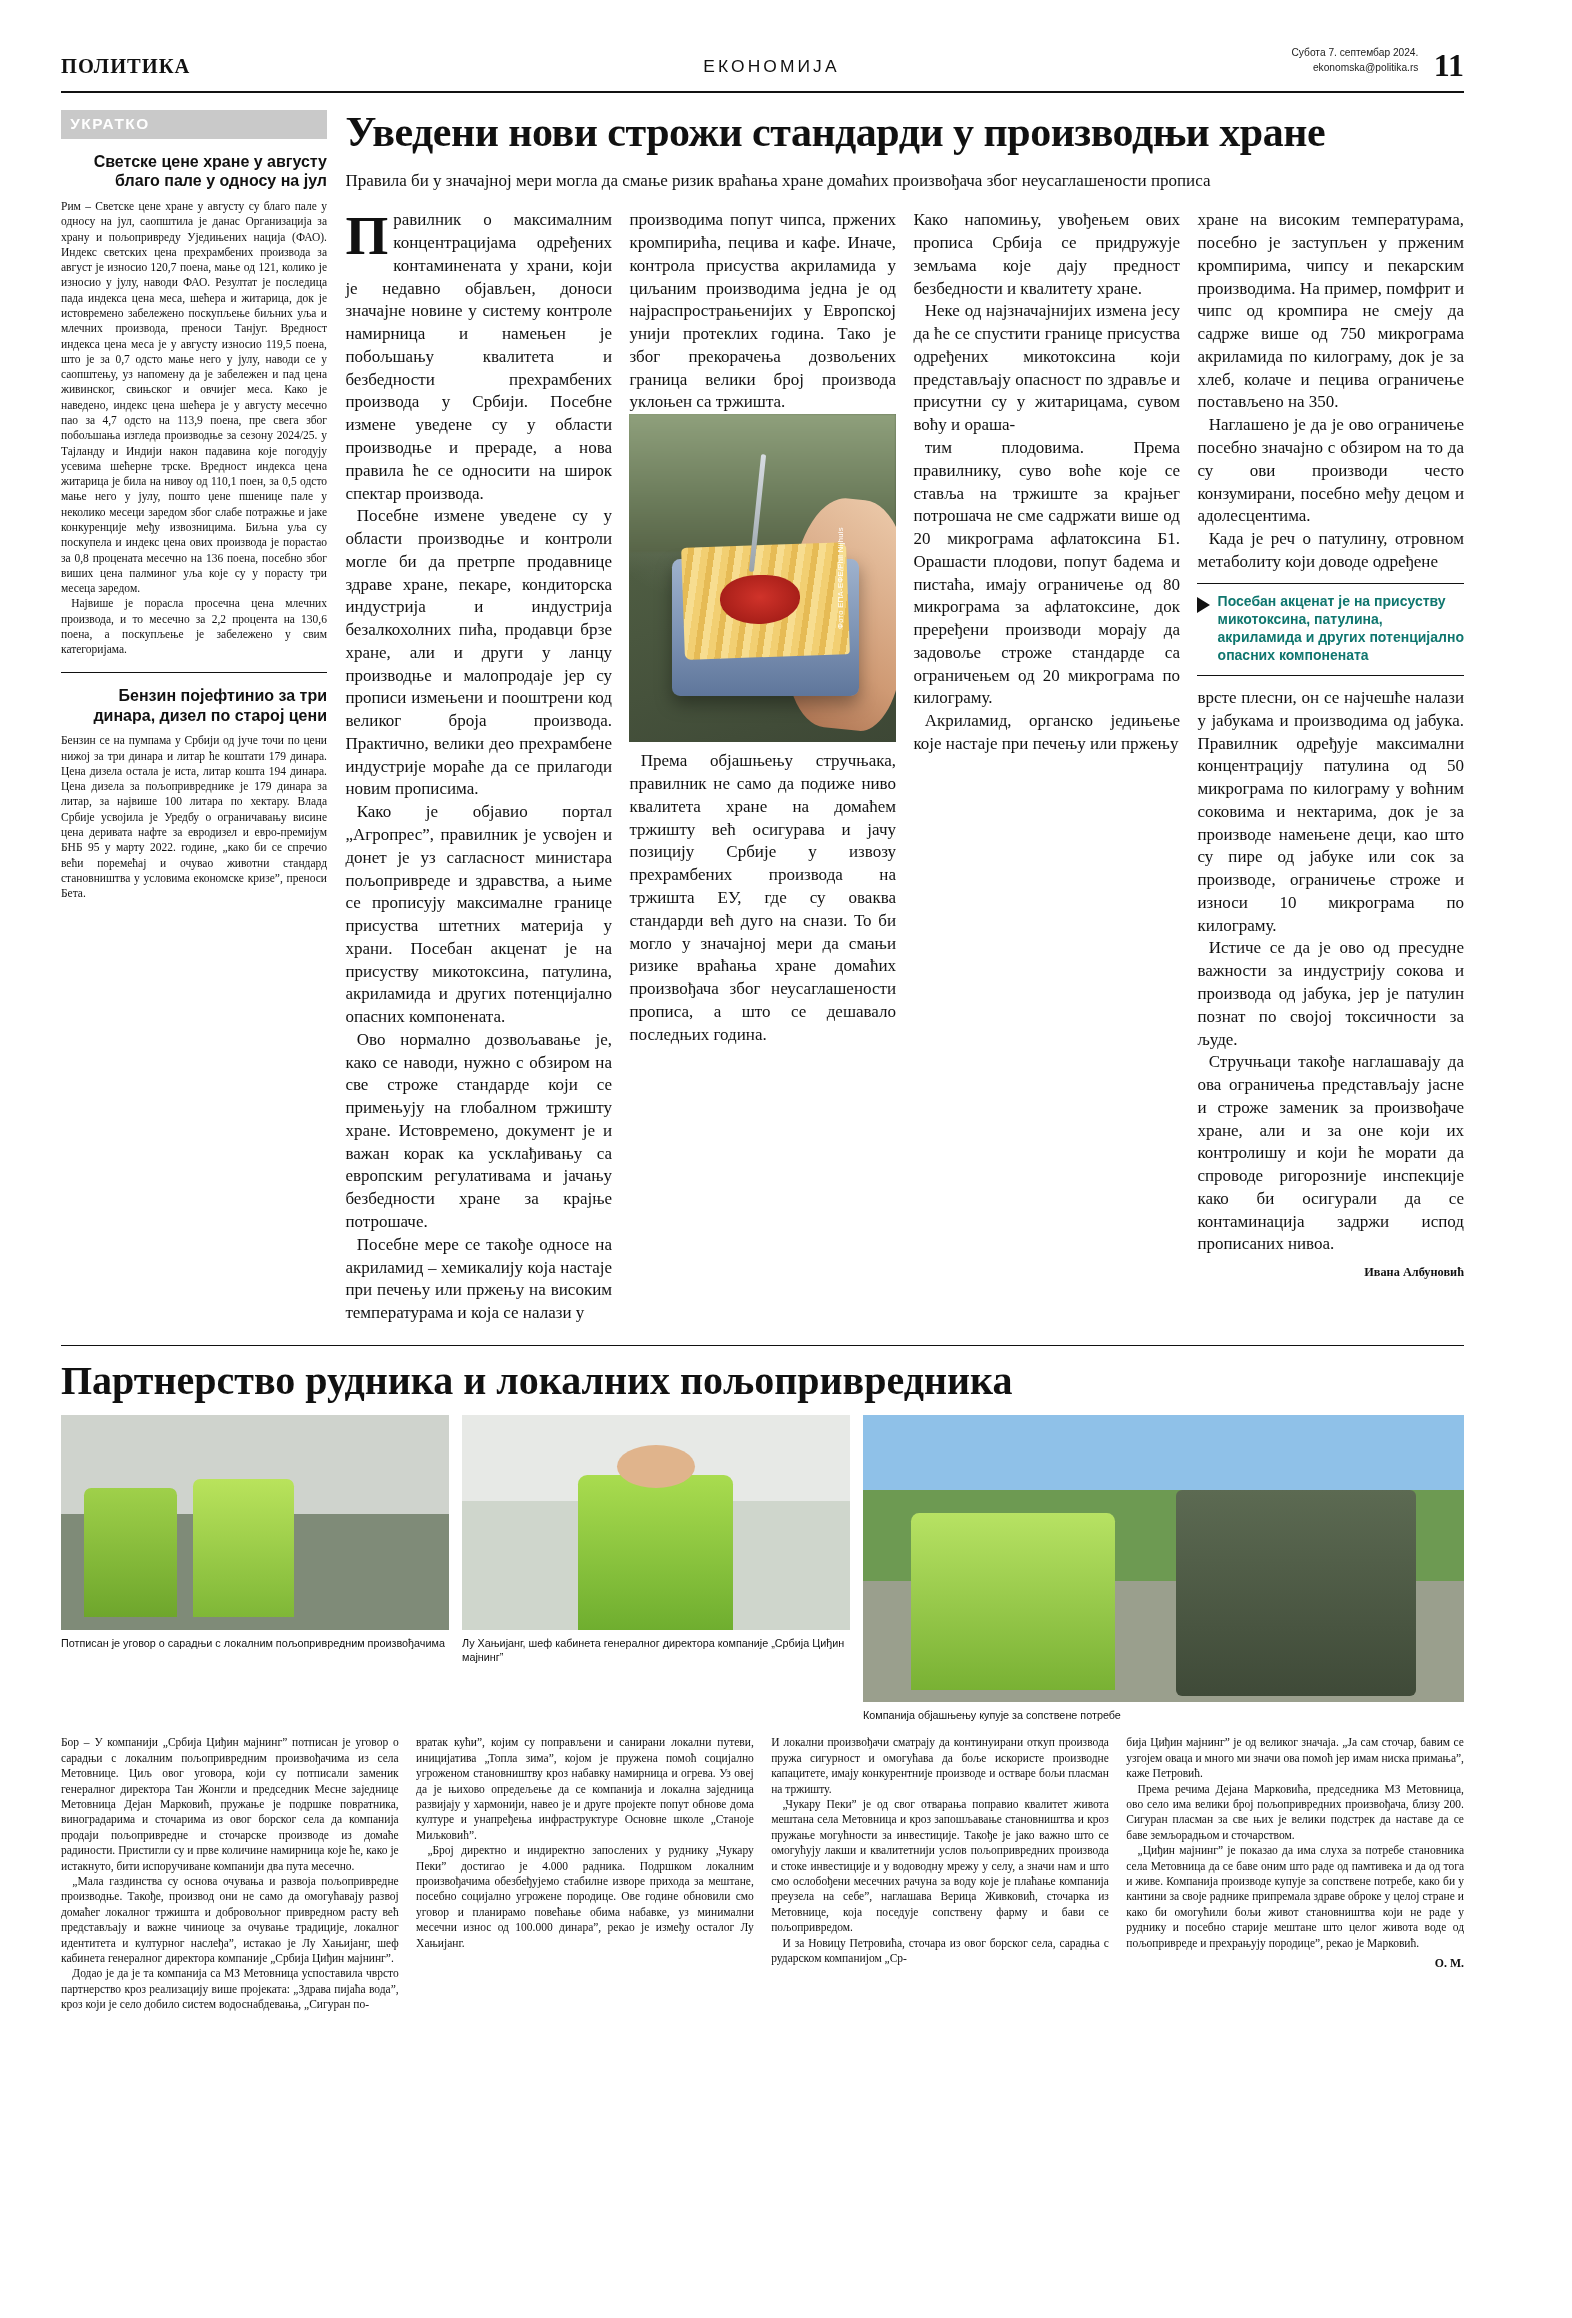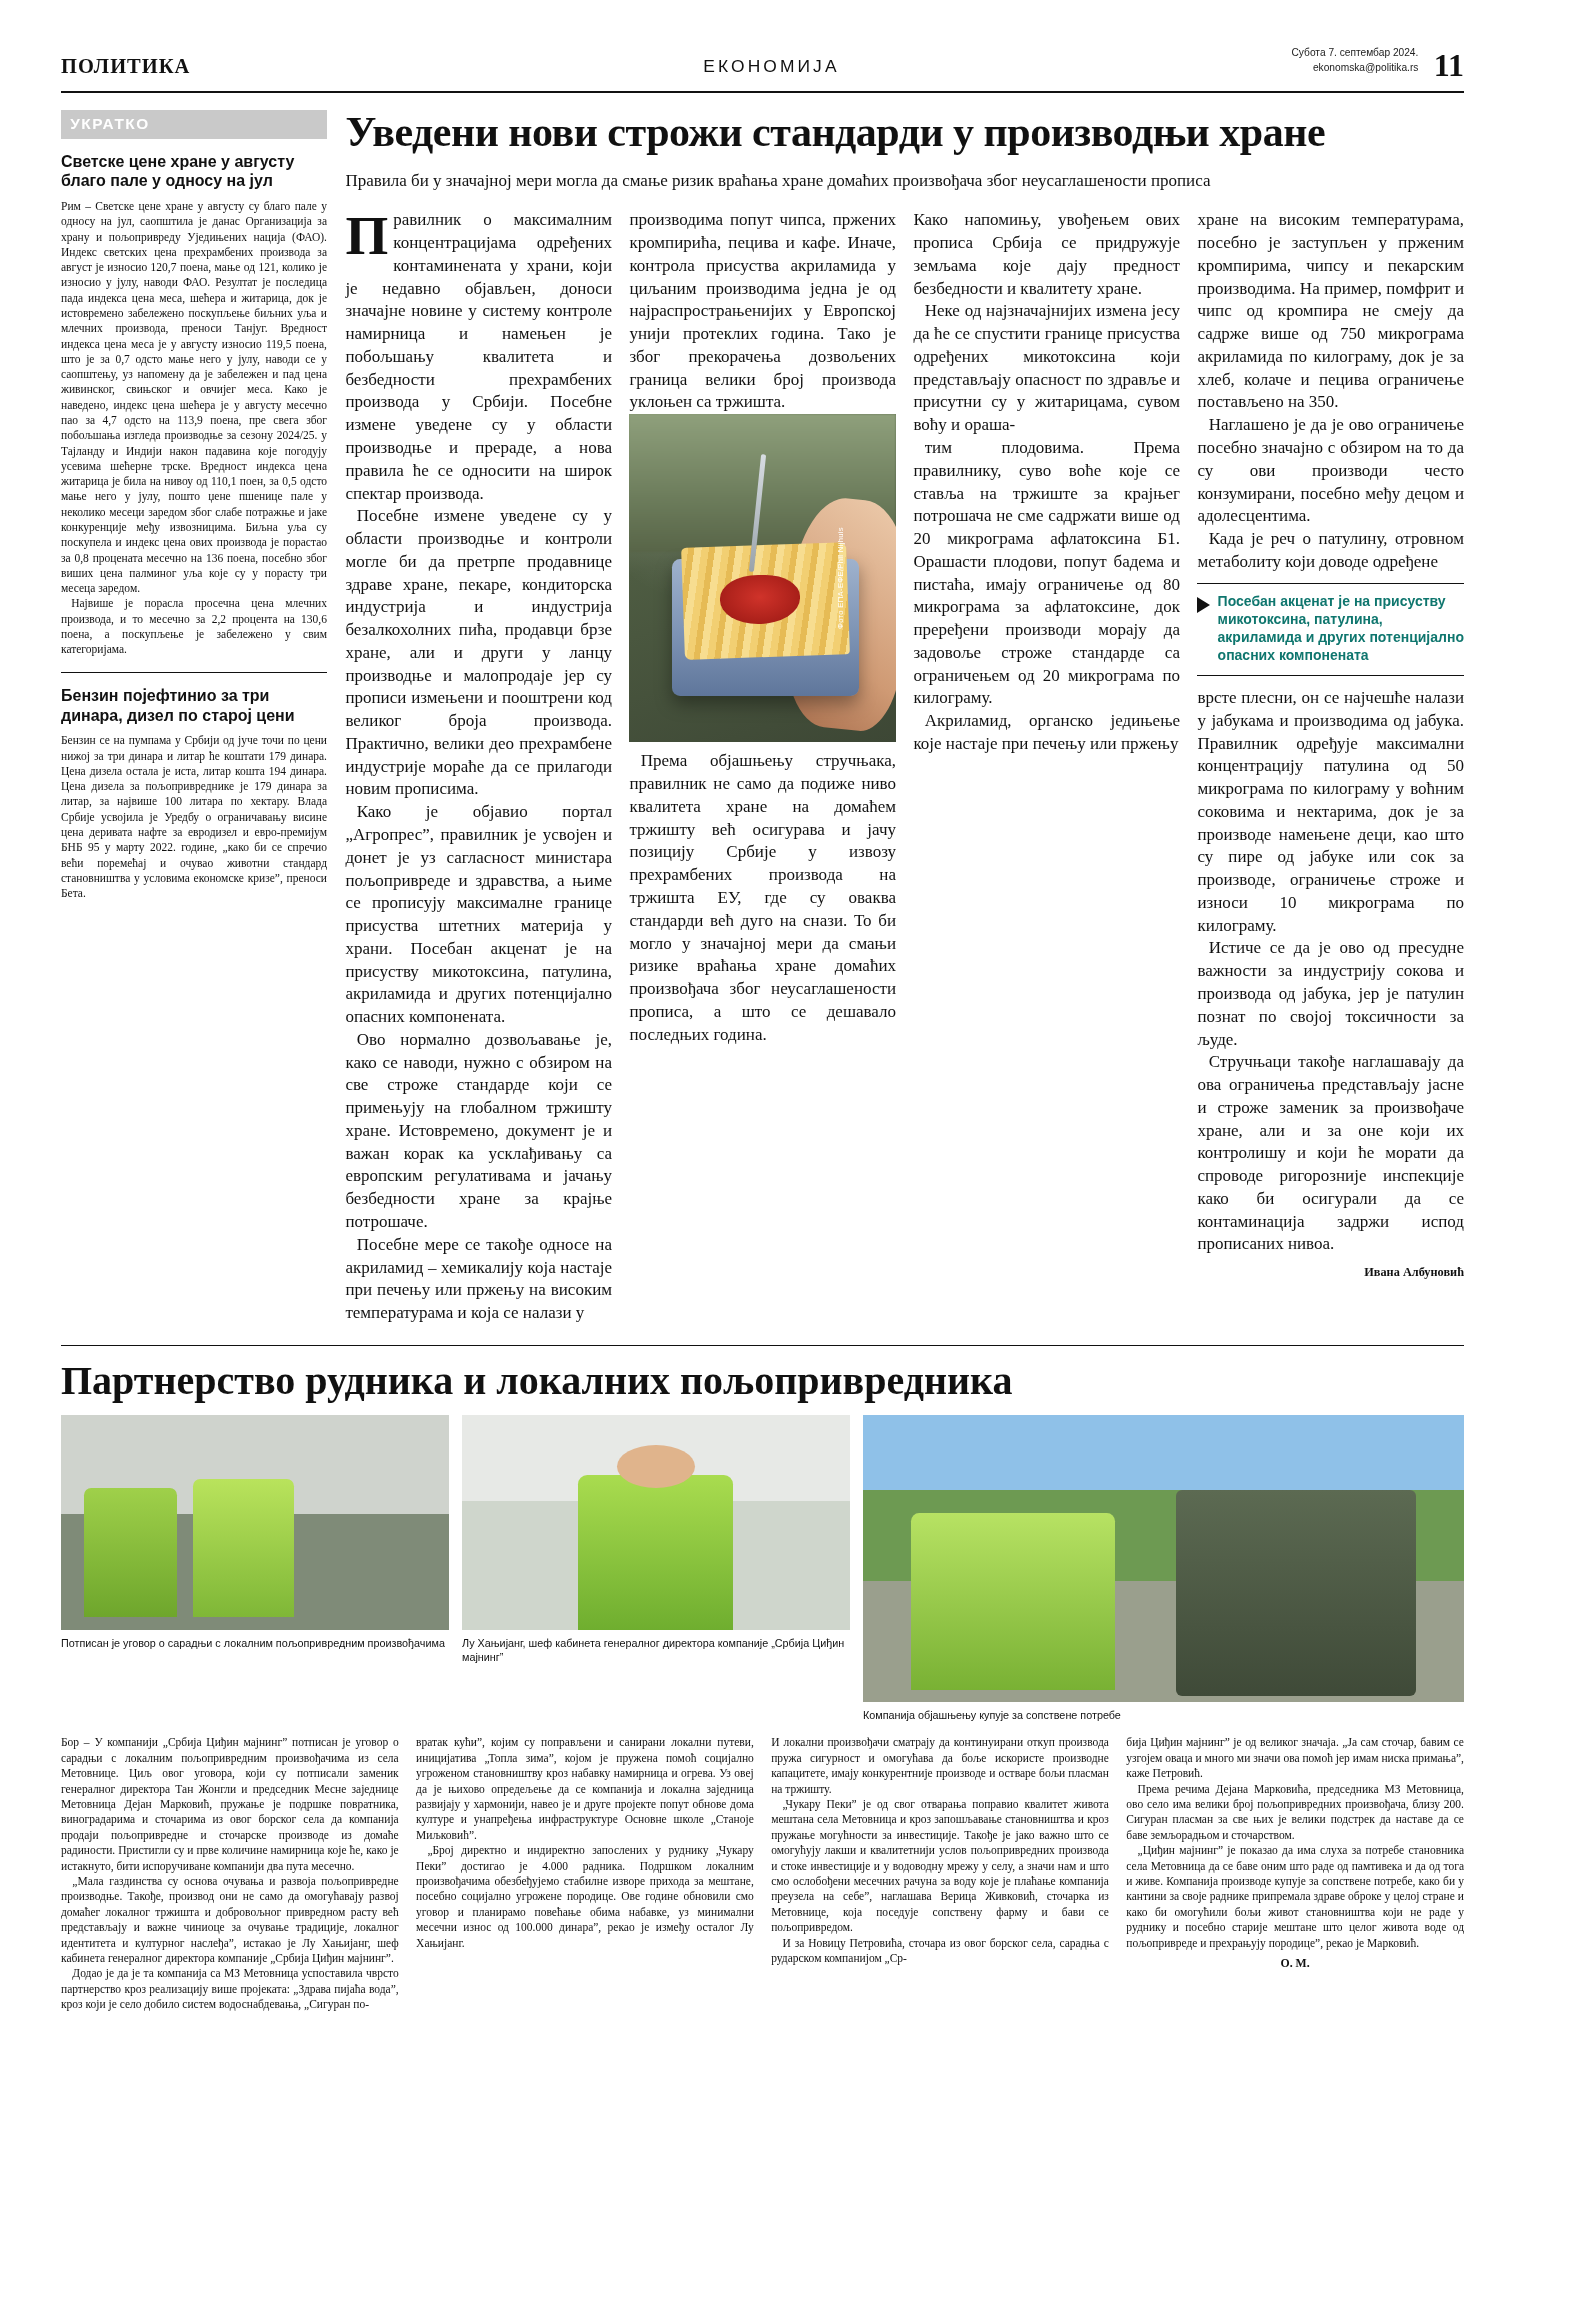--- a/index.html
+++ b/index.html
@@ -89,20 +89,21 @@
     color: #fff;
   }
   .brief { margin-top: 13.3px; }
   .brief h3 {
     font-family: "Liberation Sans", sans-serif;
     font-size: 16px;
     line-height: 1.22;
     font-weight: bold;
     margin: 0 0 8.2px 0;
     color: #111;
+    text-align: right;
   }
   .brief p {
     font-family: "Liberation Serif", serif;
     font-size: 11.5px;
     line-height: 1.33;
     text-align: justify;
     margin: 0;
     text-indent: 0;
     hyphens: auto;
   }
@@ -352,21 +353,21 @@
     text-align: justify;
     margin: 0;
     text-indent: 11.3px;
     hyphens: auto;
   }
   .feature-cols p.first { text-indent: 0; }
   .sig {
     font-family: "Liberation Serif", serif;
     font-weight: bold;
     font-size: 11.8px;
-    text-align: center;
+    text-align: right;
     margin-top: 5.1px;
   }
 </style>
 </head>
 <body>
 
 <div class="page">
 
   <div class="masthead">
     <div class="mast-left">ПОЛИТИКА</div>

